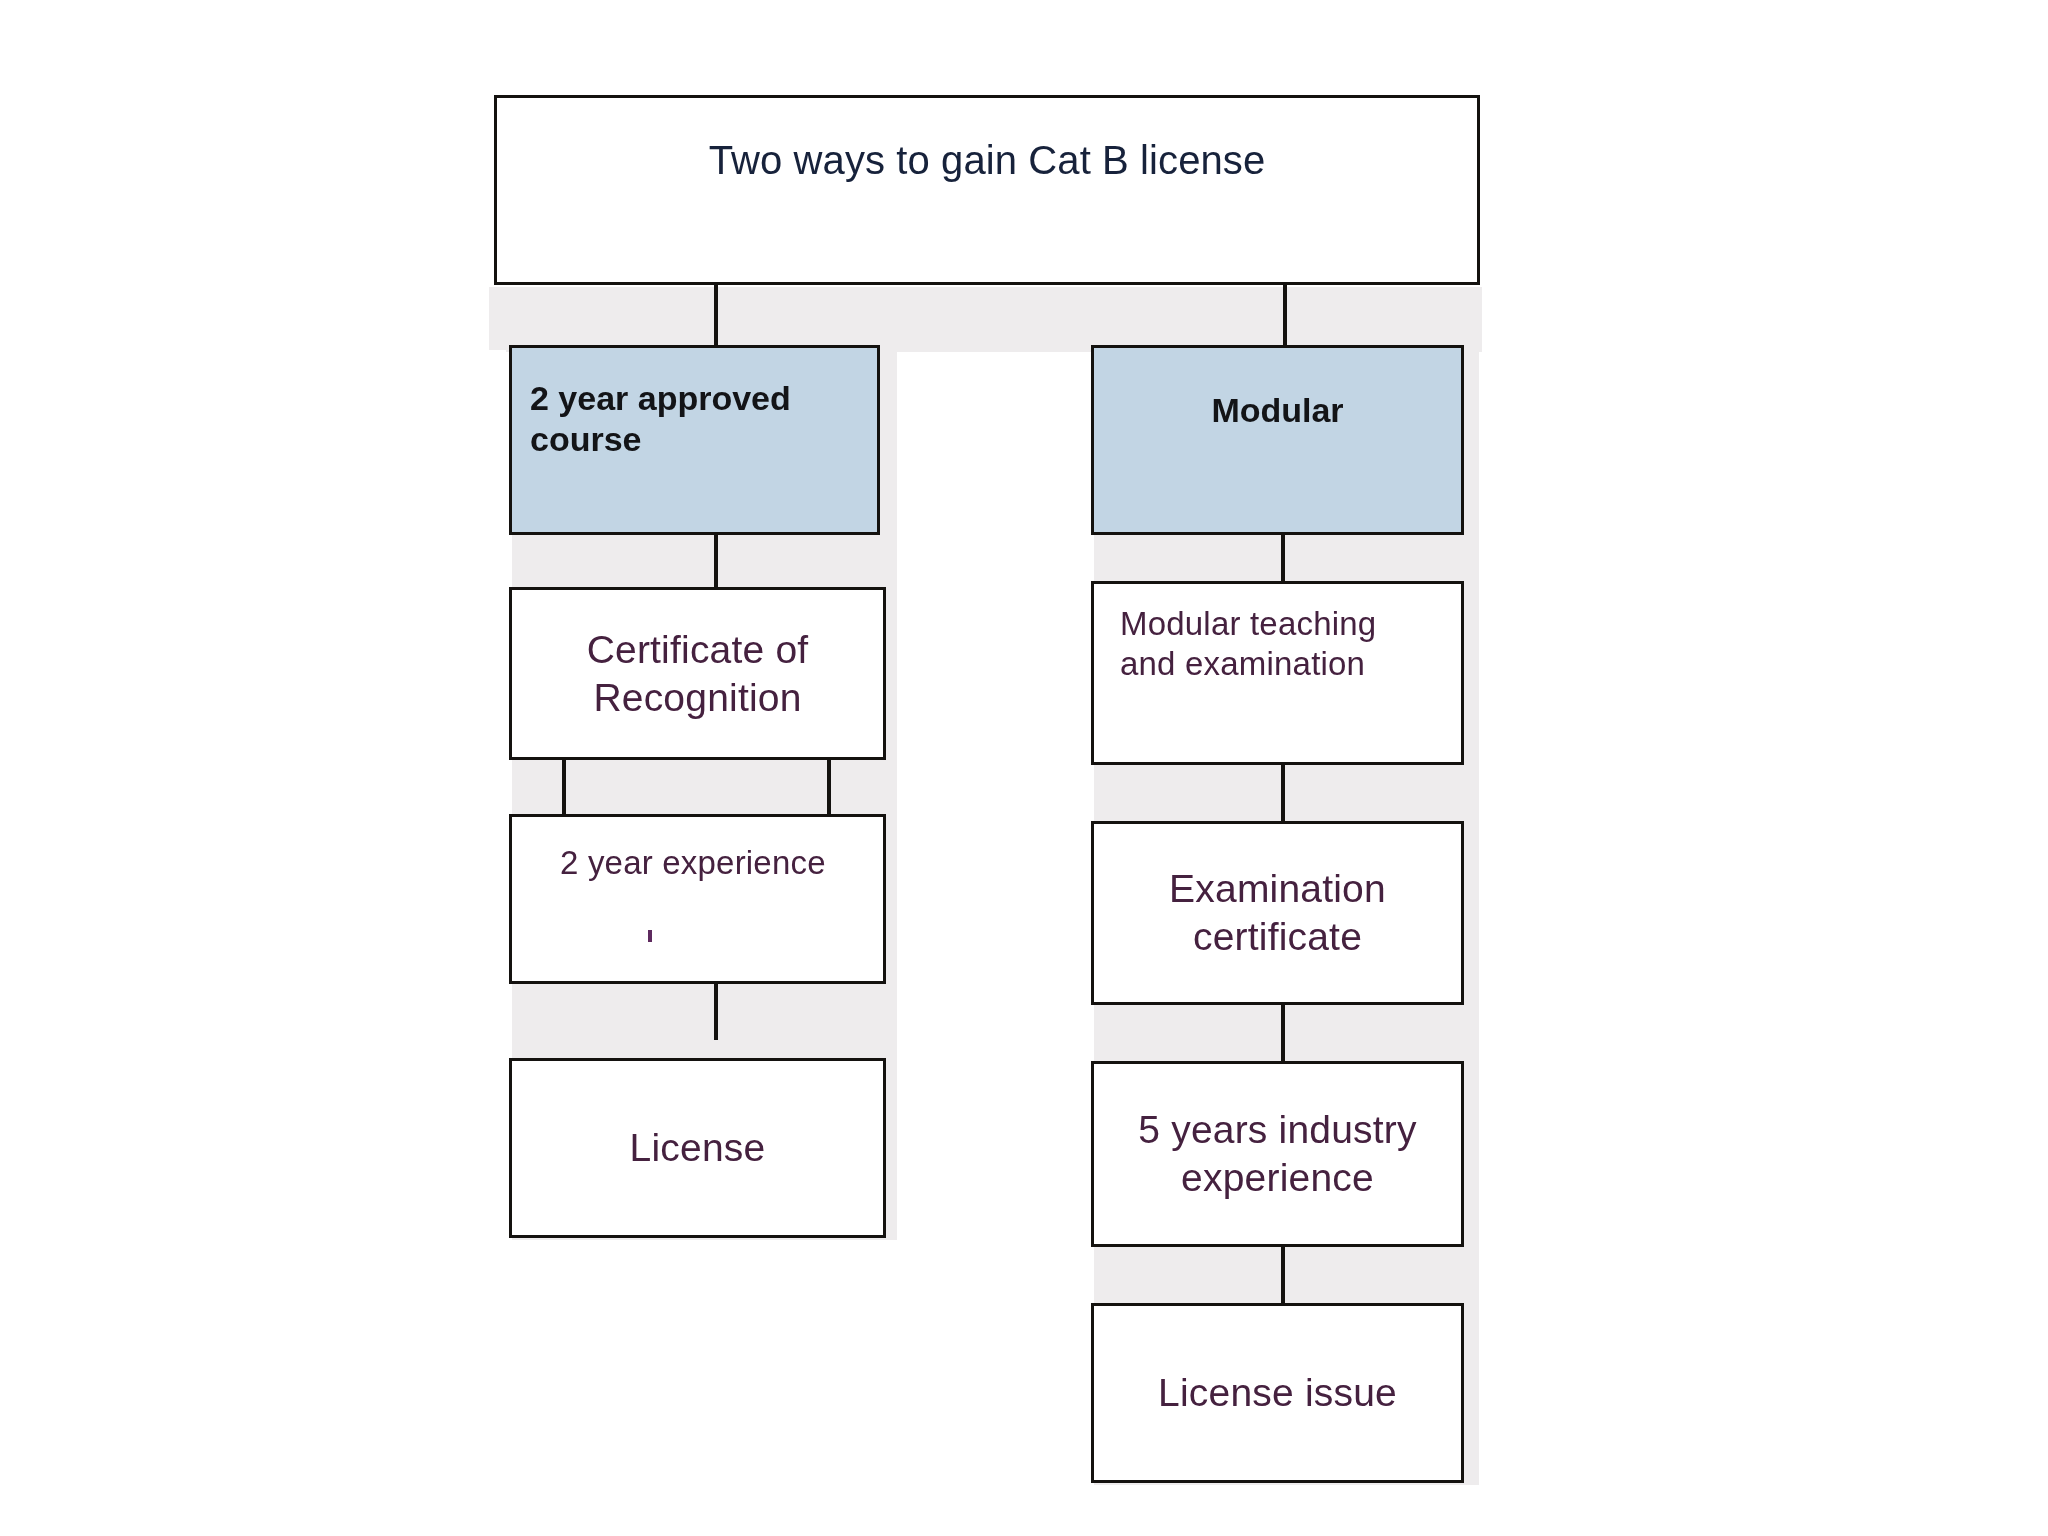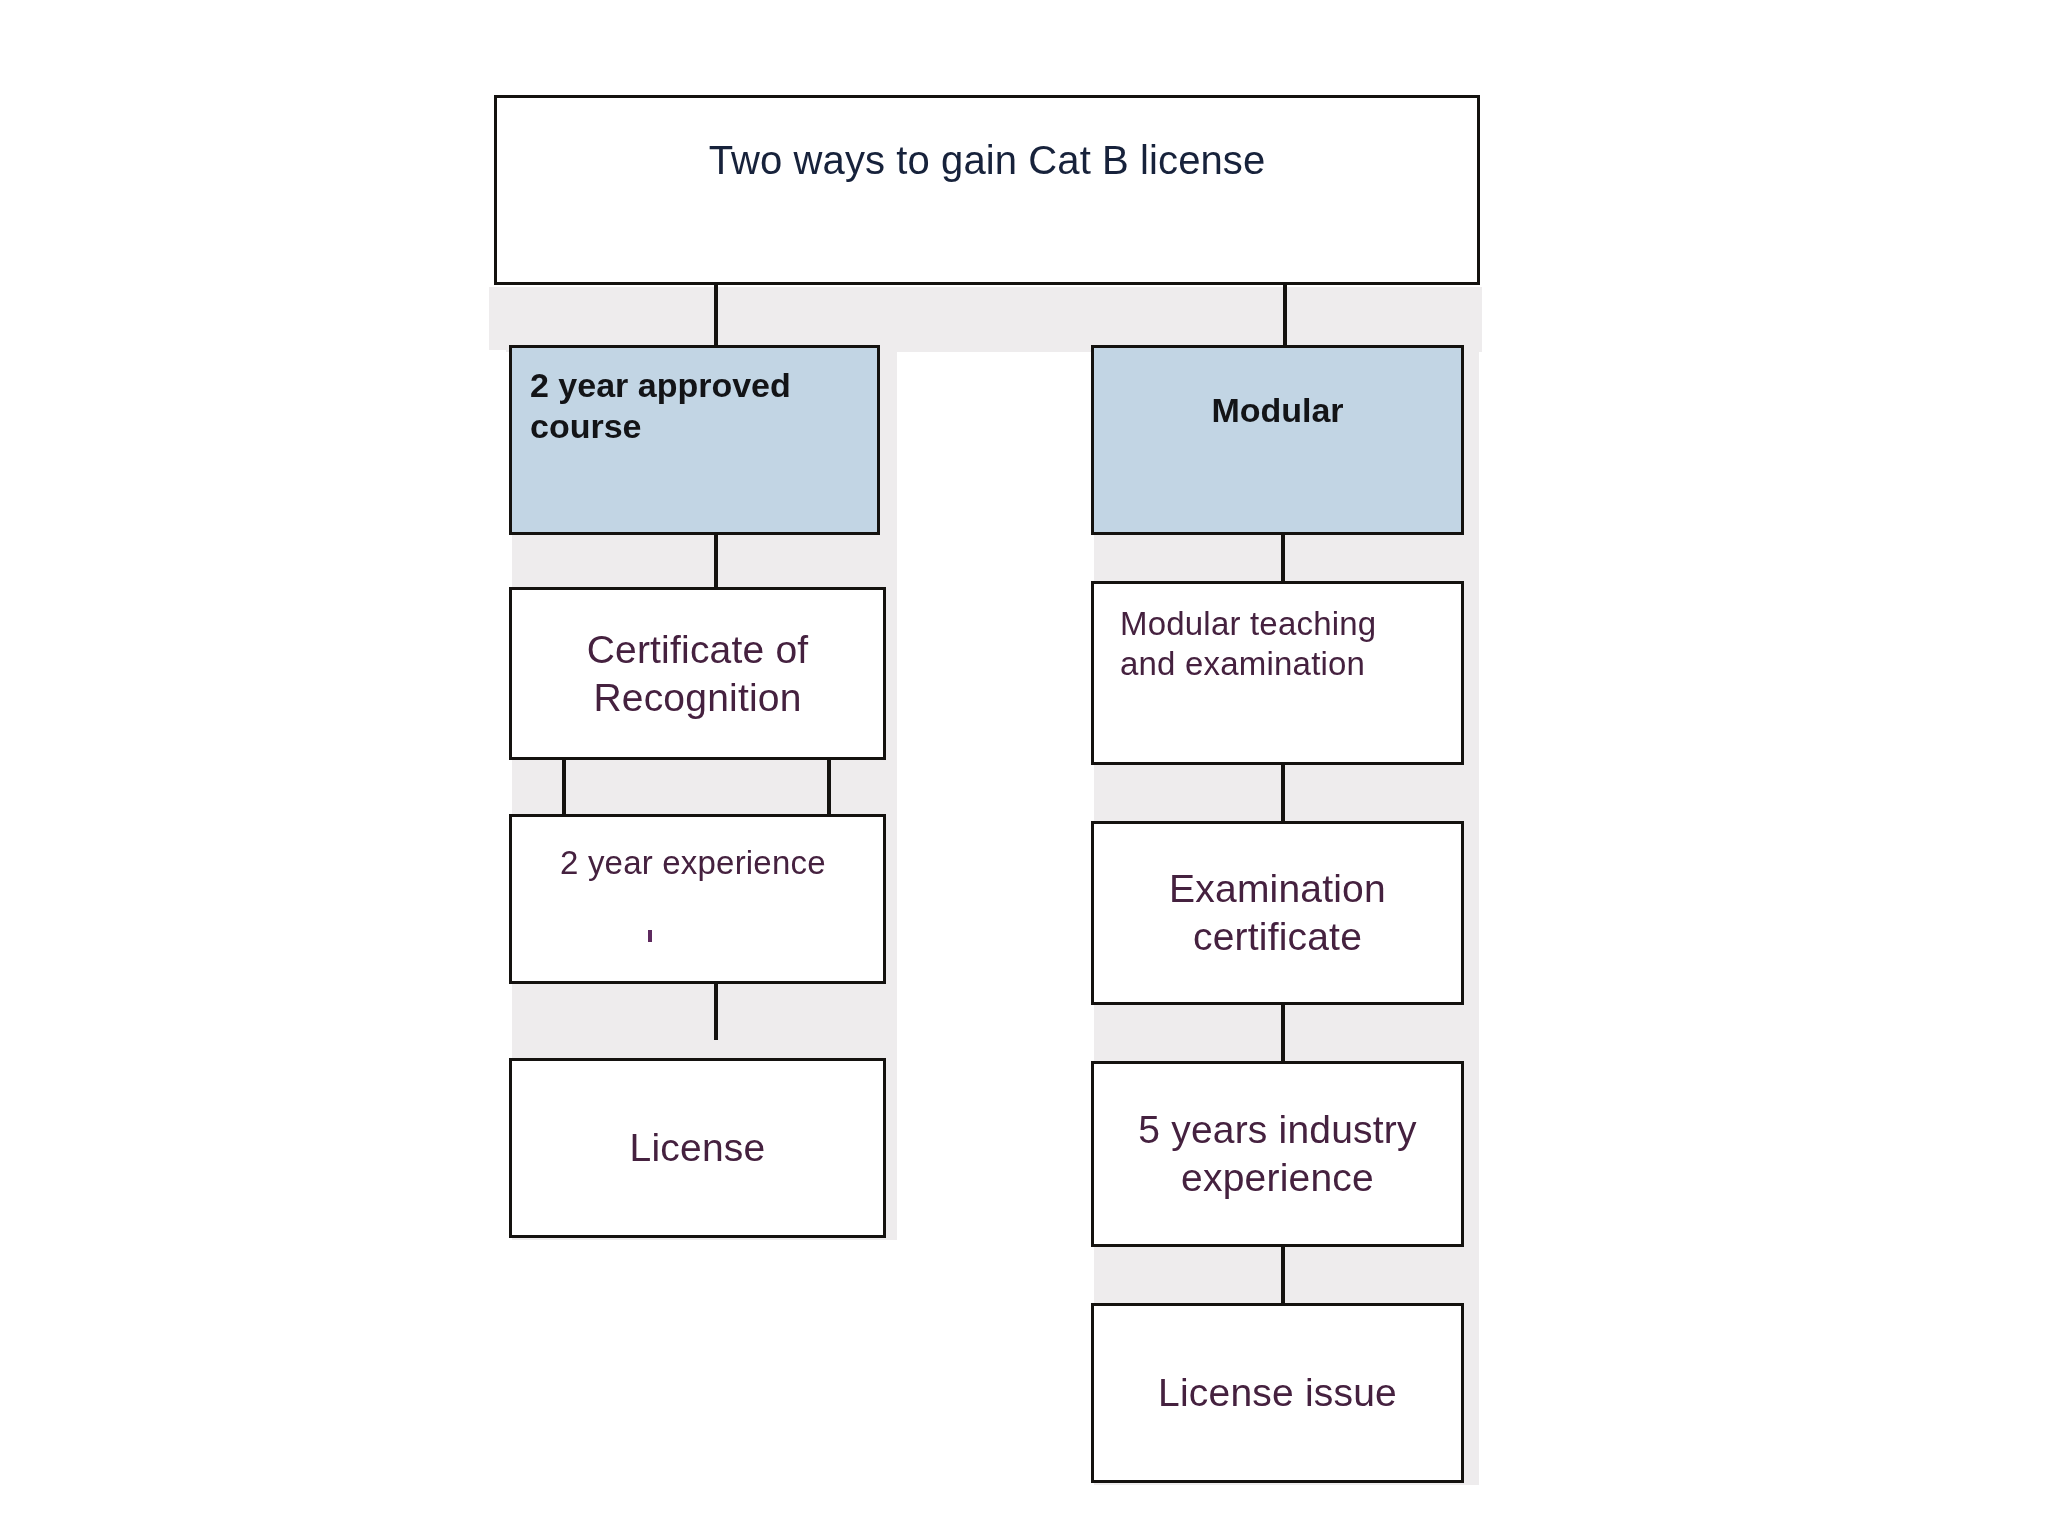--- a/index.html
+++ b/index.html
@@ -61,21 +61,21 @@
     background: #c2d5e4;
   }
   .node.blue .txt {
     font-size: 34px;
     font-weight: bold;
     color: #131417;
   }
   .node.blue.left-al {
     align-items: flex-start;
     justify-content: flex-start;
-    padding-top: 17px;
+    padding-top: 30px;
   }
   .node.blue.left-al .txt { text-align: left; }
   .node.blue.center-al {
     align-items: flex-start;
     justify-content: center;
     padding-top: 42px;
   }
   .node.blue.center-al .txt { text-align: center; }
 
   

